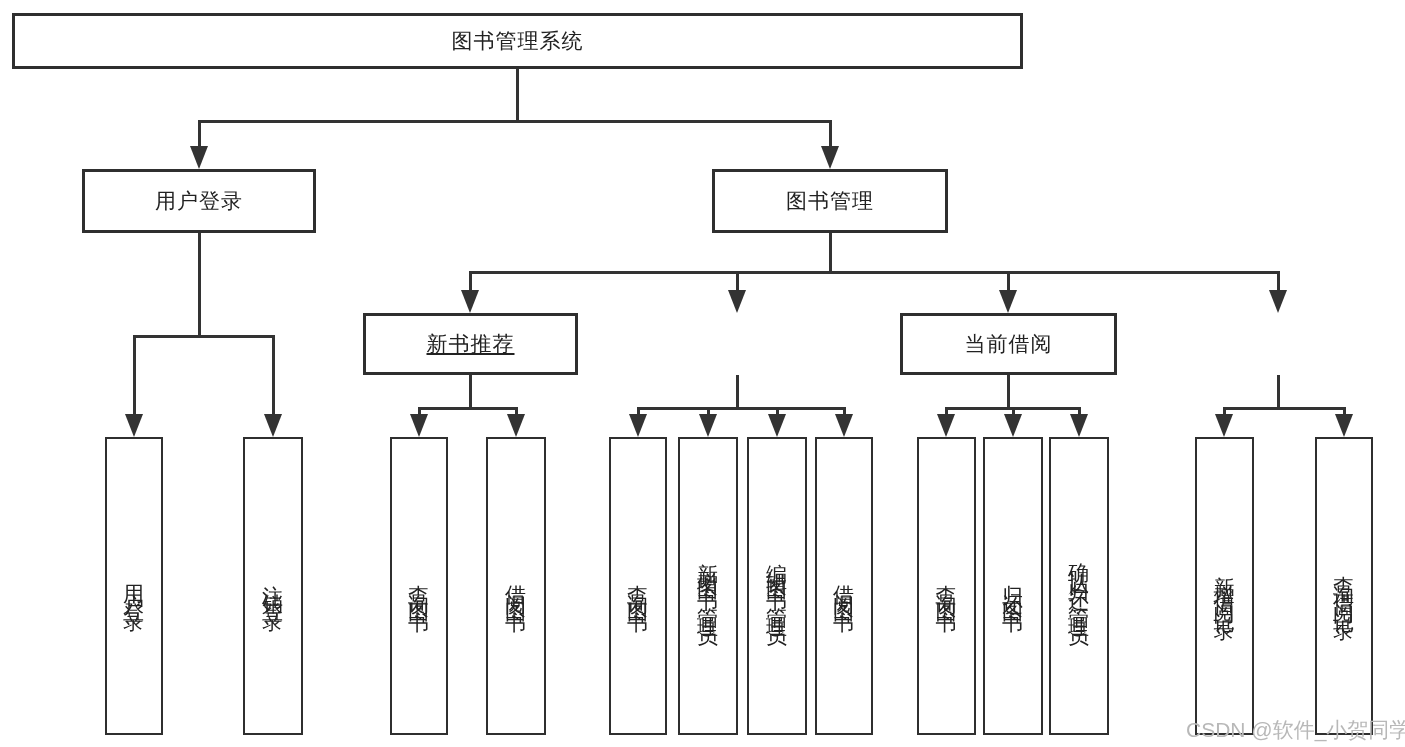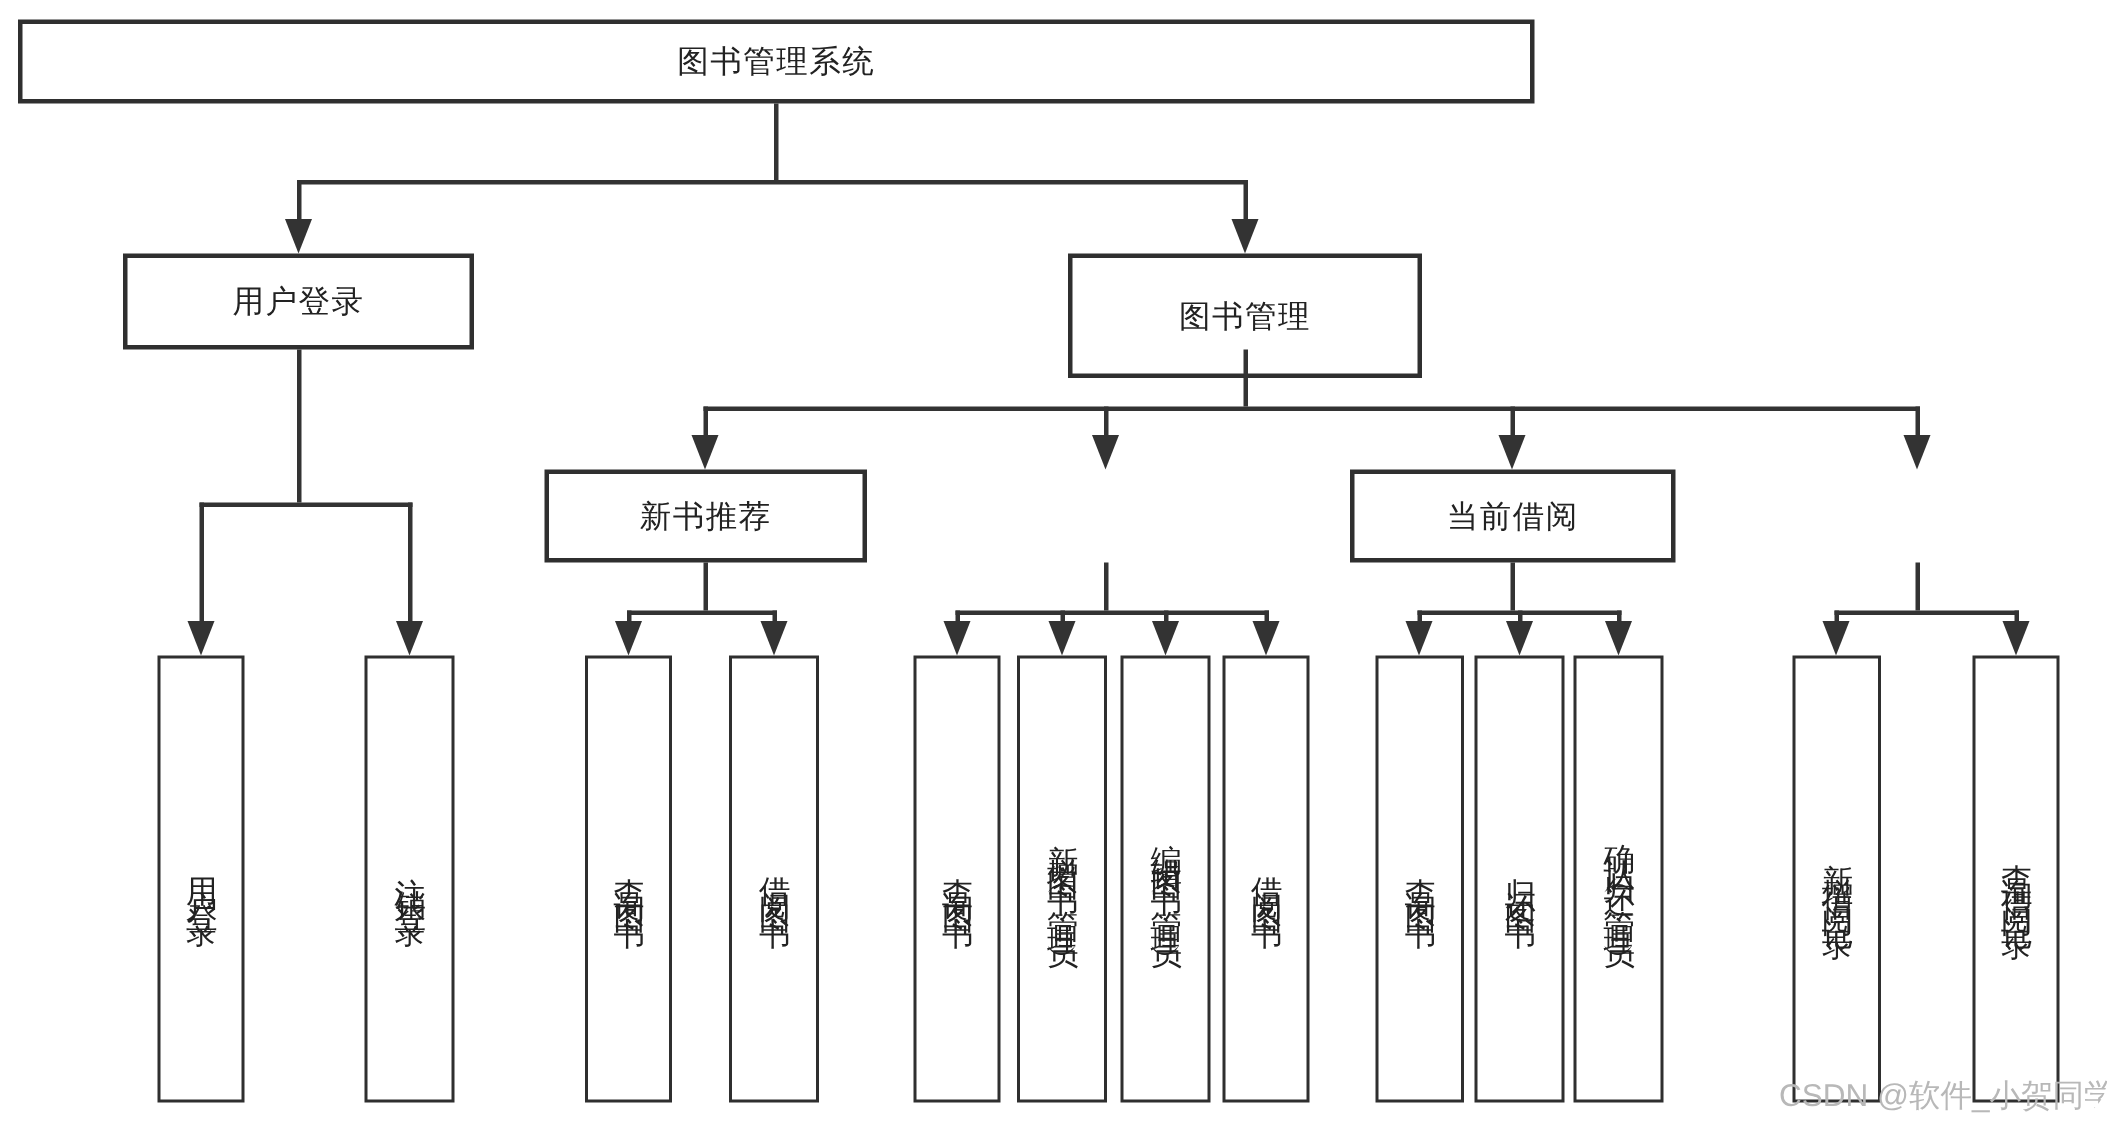--- a/index.html
+++ b/index.html
@@ -3,21 +3,20 @@
 <meta charset="utf-8">
 <style>
   html,body{margin:0;padding:0;background:#ffffff;}
   #stage{
     position:relative;
     width:1405px;height:747px;
     background:#ffffff;
     font-family:"Liberation Sans","DejaVu Sans",sans-serif;
     color:#222222;
     overflow:hidden;
-    border-radius:29px;
   }
   
   .hbox{
     position:absolute;
     box-sizing:border-box;
     border:3px solid #2f2f2f;
     background:#ffffff;
     display:flex;align-items:center;justify-content:center;
     font-size:21px;
     letter-spacing:1px;
@@ -59,23 +58,23 @@
   }
 </style>
 </head>
 <body>
 
 <div id="stage">
 
   <div class="hbox" style="left:12px;top:13px;width:1011px;height:56px;">图书管理系统</div>
 
   <div class="hbox" style="left:82px;top:169px;width:234px;height:64px;">用户登录</div>
-  <div class="hbox" style="left:712px;top:169px;width:236px;height:83px;font-family:Liberation Mono, monospace;">图书管理</div>
+  <div class="hbox" style="left:712px;top:169px;width:236px;height:64px;font-family:Liberation Mono, monospace;">图书管理</div>
 
-  <div class="hbox" style="left:363px;top:313px;width:215px;height:62px;">新书推荐</div>
+  <div class="hbox" style="left:363px;top:313px;width:215px;height:62px;text-decoration:underline;">新书推荐</div>
   <div class="hbox" style="left:900px;top:313px;width:217px;height:62px;">当前借阅</div>
 
   <div class="vbox" style="left:105px;width:58px;">
     <span class="vlabel">用户登录</span>
   </div>
   <div class="vbox" style="left:243px;width:60px;">
     <span class="vlabel">注销登录</span>
   </div>
 
   <div class="vbox" style="left:390px;width:58px;">

